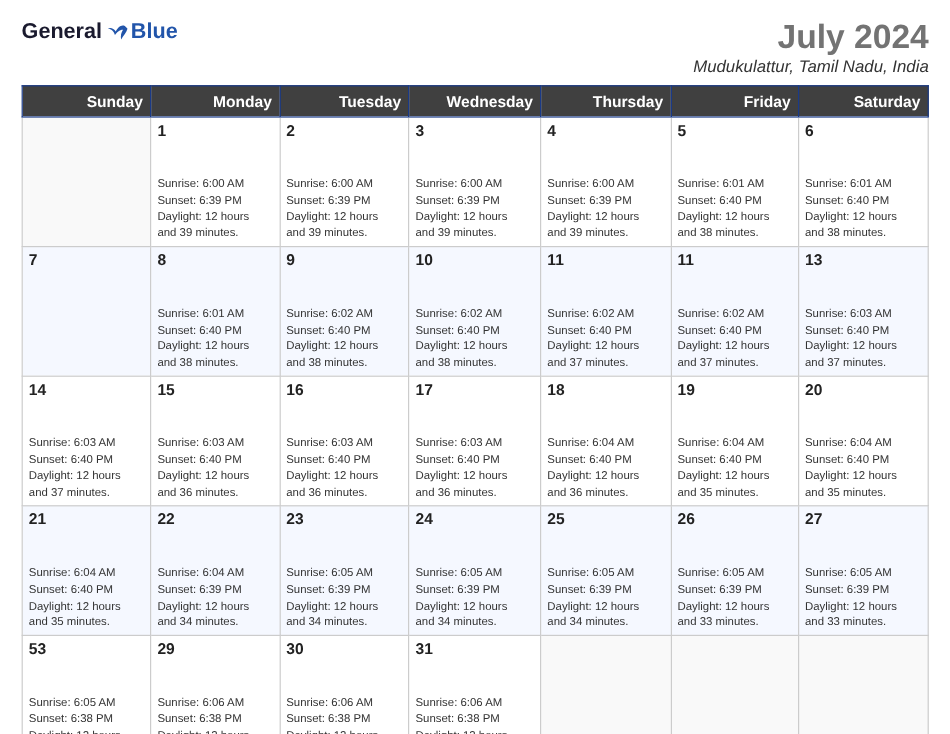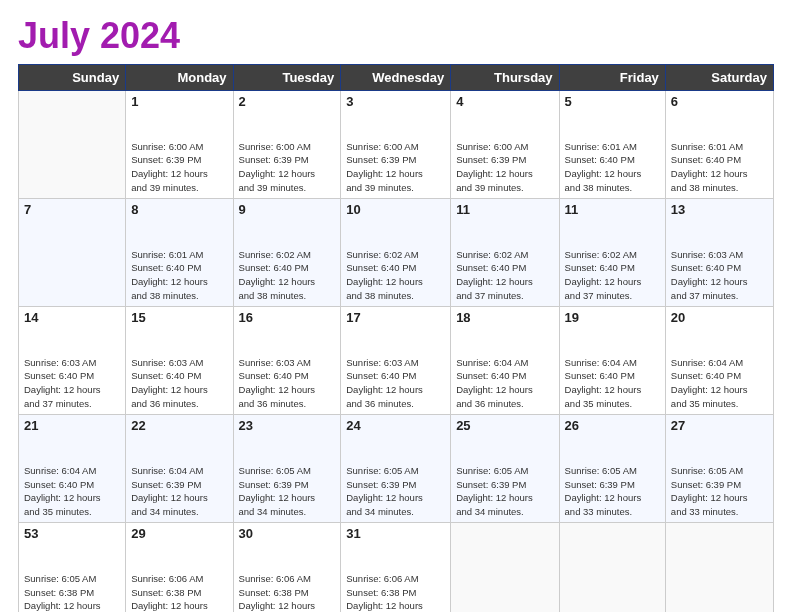--- a/index.html
+++ b/index.html
@@ -45,23 +45,23 @@
     }
     .logo-icon {
       width: 18px;
       height: 18px;
       margin-left: 2px;
     }
     .title-area {
       text-align: right;
     }
     .month-title {
-      font-size: 36px;
-      font-weight: bold;
-      color: #a21caf;
+      font-size: 28px;
+      font-weight: bold;
+      color: #737373;
       line-height: 1.1;
     }
     .location {
       font-size: 14px;
       color: #333;
       font-style: italic;
     }
     .calendar-table {
       width: 100%;
       border-collapse: collapse;
@@ -106,22 +106,32 @@
     }
     .calendar-table tbody tr td:first-child {
       
     }
   </style>
 </head>
 <body>
 
 <div class="page">
   <div class="header">
+    <div class="logo">
+      <div class="logo-text">
+        <span class="logo-general">General</span>
+        <svg class="logo-icon" viewBox="0 0 24 18" xmlns="http://www.w3.org/2000/svg">
+          <path d="M20 2 C16 0 12 4 10 8 C8 5 4 3 1 5 C5 5 8 8 9 12 C11 9 14 6 18 6 C16 9 15 13 16 17 C18 13 22 9 23 5 C22 4 21 3 20 2Z" fill="#2255aa"></path>
+        </svg>
+        <span class="logo-blue">Blue</span>
+      </div>
+    </div>
     <div class="title-area">
       <div class="month-title">July 2024</div>
+      <div class="location">Mudukulattur, Tamil Nadu, India</div>
     </div>
   </div>
 
   <table class="calendar-table">
     <thead>
       <tr>
         <th>Sunday</th>
         <th>Monday</th>
         <th>Tuesday</th>
         <th>Wednesday</th>

